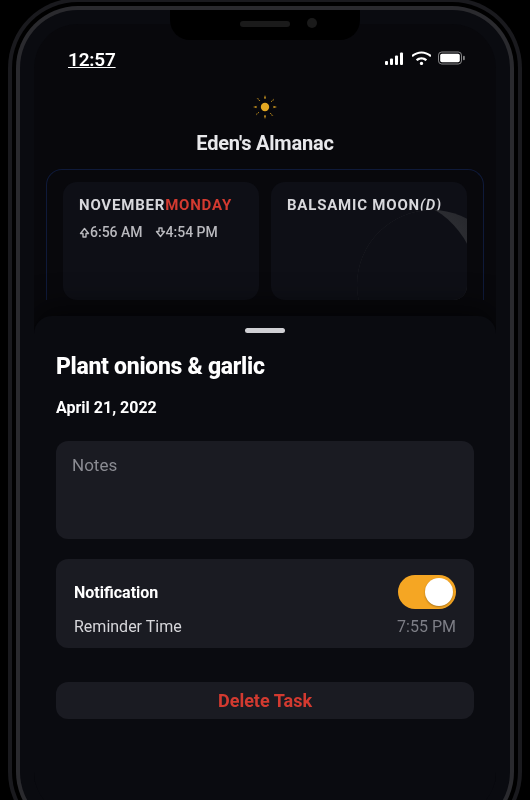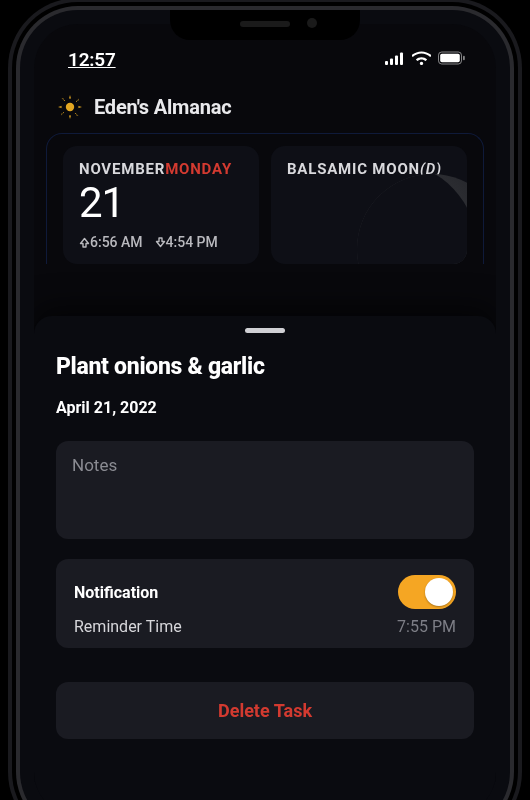--- a/index.html
+++ b/index.html
@@ -62,20 +62,21 @@
     text-decoration: underline;
   }
   .status-time { font-size: 19px; font-weight: 600; letter-spacing: -0.2px; }
   .status-icons { display: flex; align-items: center; gap: 7px; }
 
   .app-header {
     display: flex;
     align-items: center;
     gap: 12px;
     padding: 16px 24px 14px;
+    flex-direction: column;
   }
   .sun-icon { width: 24px; height: 24px; flex: none; }
   .app-title { color: #e9e9ec; font-size: 20px; font-weight: 700; letter-spacing: -0.2px; }
 
   .cards-row {
     display: flex;
     gap: 12px;
     padding: 0 16px;
     border-top: 1px solid #0f1a3a;
     border-left: 1px solid #0f1a3a;
@@ -170,21 +171,21 @@
   }
   .notif-row2 { display: flex; justify-content: space-between; align-items: flex-end; margin-top: 8px; }
   .reminder-label { color: #d6d6da; font-size: 16px; font-weight: 400; }
   .reminder-time { color: #7d7e86; font-size: 16px; font-weight: 400; }
 
   .delete-btn {
     margin-top: 34px;
     background: #1a1b22;
     border-radius: 12px;
     text-align: center;
-    padding: 18px 0;
+    padding: 8px 0;
     color: #d33a30;
     font-size: 18px;
     font-weight: 700;
   }
 </style>
 </head>
 <body>
 
 <div class="phone-frame">
   <div class="notch"></div>
@@ -228,21 +229,20 @@
       </span>
       <div class="app-title">Eden's Almanac</div>
     </div>
 
     <div class="cards-row">
       <div class="card">
         <div class="card-head">
           <span class="month-label">NOVEMBER</span>
           <span class="weekday-label">MONDAY</span>
         </div>
-        <div class="day-number">21</div>
         <div class="sun-times">
           <span>
             <span class="arrow-up">
               <svg width="11" height="11" viewBox="0 0 11 11">
                   <path d="M5.5 1.5 L9.5 6.5 L7 6.5 L7 10 L4 10 L4 6.5 L1.5 6.5 Z" fill="none" stroke="#b9b9be" stroke-width="1.4" stroke-linejoin="round"></path>
                 </svg>
             </span>
             <span>6:56 AM</span>
           </span>
           <span>

